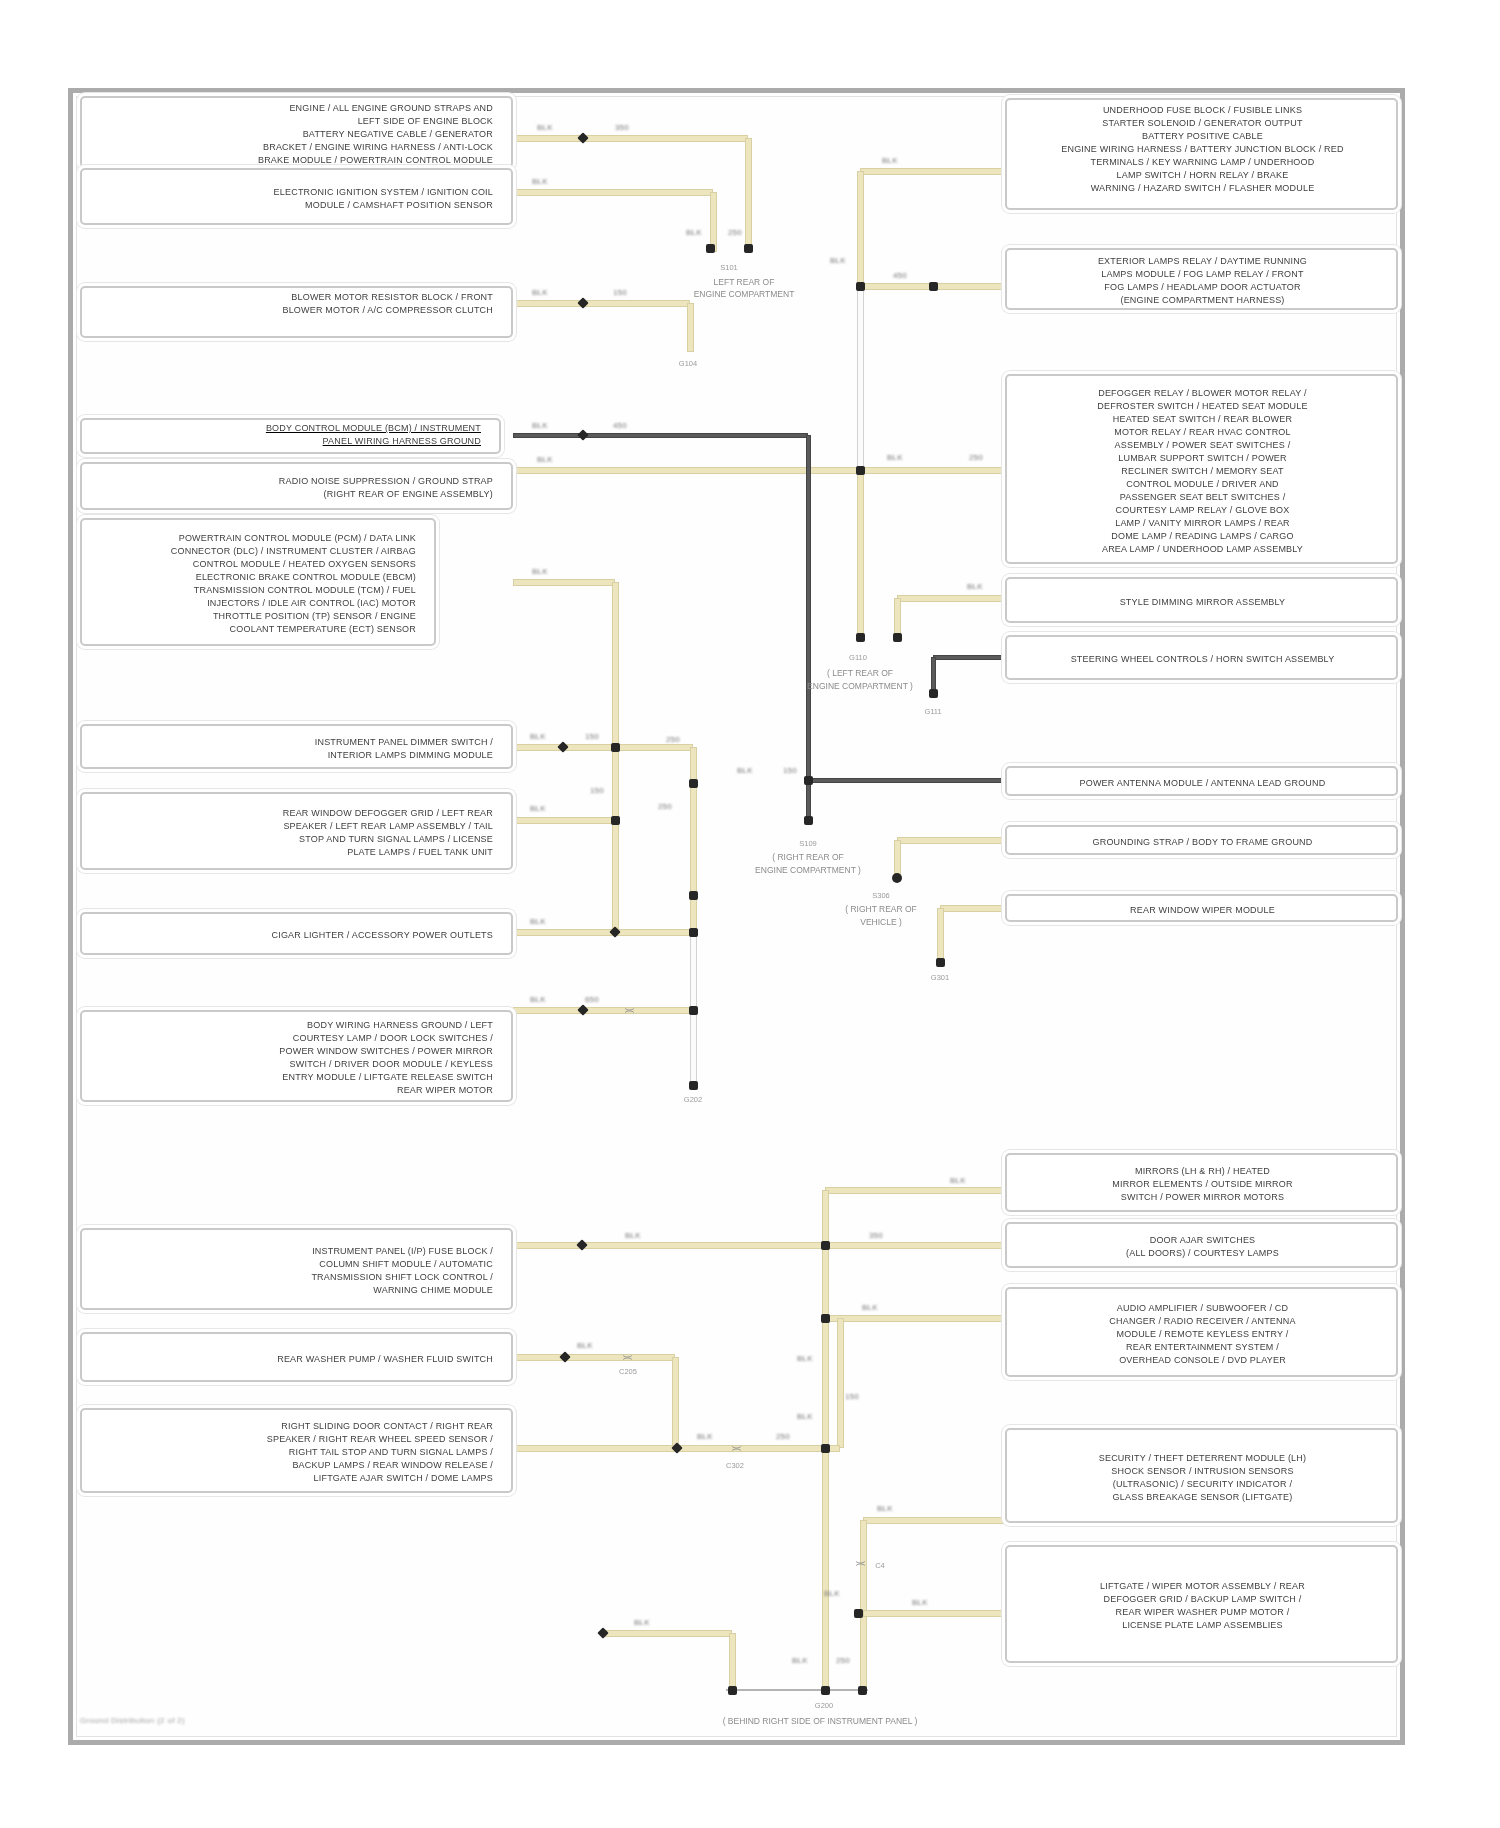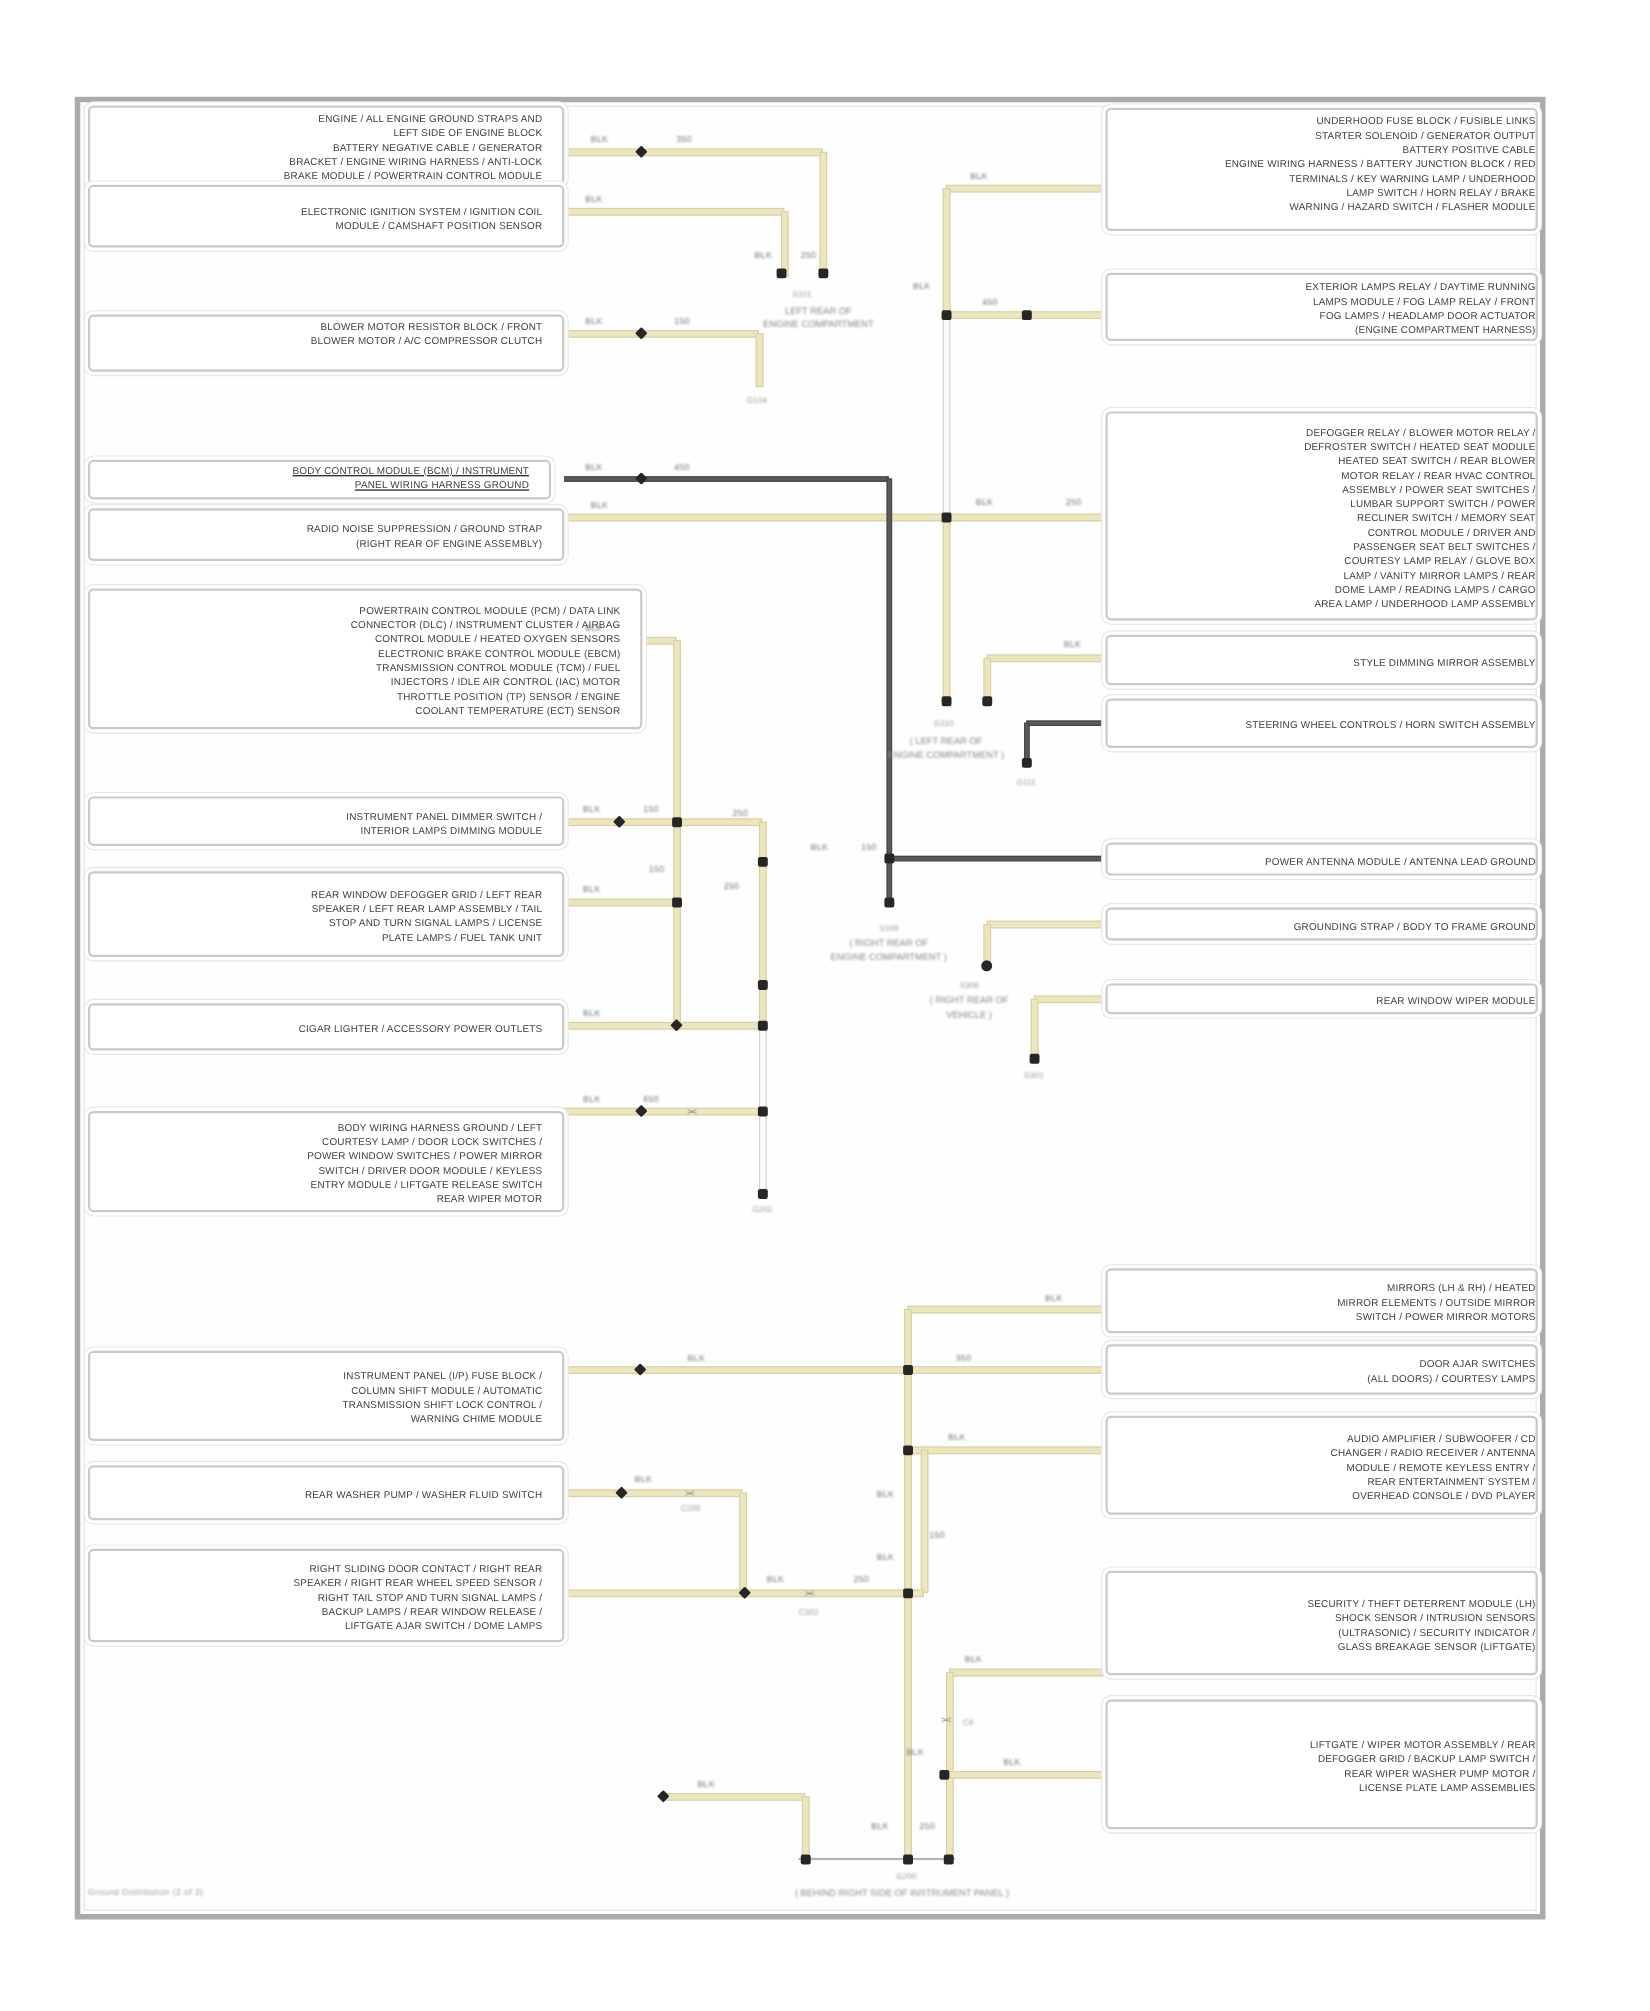--- a/index.html
+++ b/index.html
@@ -7,21 +7,21 @@
         font-family:"Liberation Sans",sans-serif;}
   #frame{position:absolute;left:68px;top:88px;width:1337px;height:1657px;
          border:5px solid #ababab;box-sizing:border-box;background:#fefefe;}
   #frame-inner{position:absolute;left:76px;top:96px;width:1321px;height:1641px;
          border:1px solid #e2e2e2;box-sizing:border-box;}
   .box{position:absolute;background:#ffffff;border:2px solid #c9c9c9;border-radius:5px;
        box-sizing:border-box;box-shadow:0 0 0 3px #ffffff,0 0 0 4px #e6e6e6;}
   .box .tl{font-size:9px;line-height:13px;color:#3e3e3e;letter-spacing:.2px;
        white-space:nowrap;filter:blur(.7px);overflow:hidden;}
   .box.left-col .tl{text-align:right;padding-right:18px;}
-  .box.right-col .tl{text-align:right;padding-left:2px;}
+  .box.right-col .tl{text-align:center;padding-left:2px;}
   .wire{position:absolute;box-sizing:border-box;}
   .wire.p{background:#ece5bd;border:1px solid #d8d0a2;}
   .wire.w{background:#fbfbfb;border:1px solid #d2d2d2;}
   .wire.d{background:#5a5a5a;border:1px solid #454545;}
   .wire.b{background:#b3b3b3;}
   .jx{position:absolute;background:#262626;}
   .jx.sq{width:9px;height:9px;border-radius:2px;}
   .jx.dm{width:8px;height:8px;transform:rotate(45deg);border-radius:1px;}
   .jx.dot{width:10px;height:10px;border-radius:50%;}
   .wl{position:absolute;transform:translate(-50%,-50%);font-size:8px;color:#777777;
@@ -141,21 +141,21 @@
         <div class="tl">BLOWER MOTOR / A/C COMPRESSOR CLUTCH</div>
       </div>
       <div class="box left-col" style="left: 80px; top: 418px; width: 421px; height: 36px; padding-top: 2px; text-decoration: underline;">
         <div class="tl">BODY CONTROL MODULE (BCM) / INSTRUMENT</div>
         <div class="tl">PANEL WIRING HARNESS GROUND</div>
       </div>
       <div class="box left-col" style="left: 80px; top: 462px; width: 433px; height: 48px; padding-top: 11px;">
         <div class="tl">RADIO NOISE SUPPRESSION / GROUND STRAP</div>
         <div class="tl">(RIGHT REAR OF ENGINE ASSEMBLY)</div>
       </div>
-      <div class="box left-col" style="left: 80px; top: 535px; width: 504px; height: 128px; padding-top: 12px;">
+      <div class="box left-col" style="left: 80px; top: 518px; width: 356px; height: 128px; padding-top: 12px;">
         <div class="tl">POWERTRAIN CONTROL MODULE (PCM) / DATA LINK</div>
         <div class="tl">CONNECTOR (DLC) / INSTRUMENT CLUSTER / AIRBAG</div>
         <div class="tl">CONTROL MODULE / HEATED OXYGEN SENSORS</div>
         <div class="tl">ELECTRONIC BRAKE CONTROL MODULE (EBCM)</div>
         <div class="tl">TRANSMISSION CONTROL MODULE (TCM) / FUEL</div>
         <div class="tl">INJECTORS / IDLE AIR CONTROL (IAC) MOTOR</div>
         <div class="tl">THROTTLE POSITION (TP) SENSOR / ENGINE</div>
         <div class="tl">COOLANT TEMPERATURE (ECT) SENSOR</div>
       </div>
       <div class="box left-col" style="left: 80px; top: 724px; width: 433px; height: 45px; padding-top: 9.5px;">

